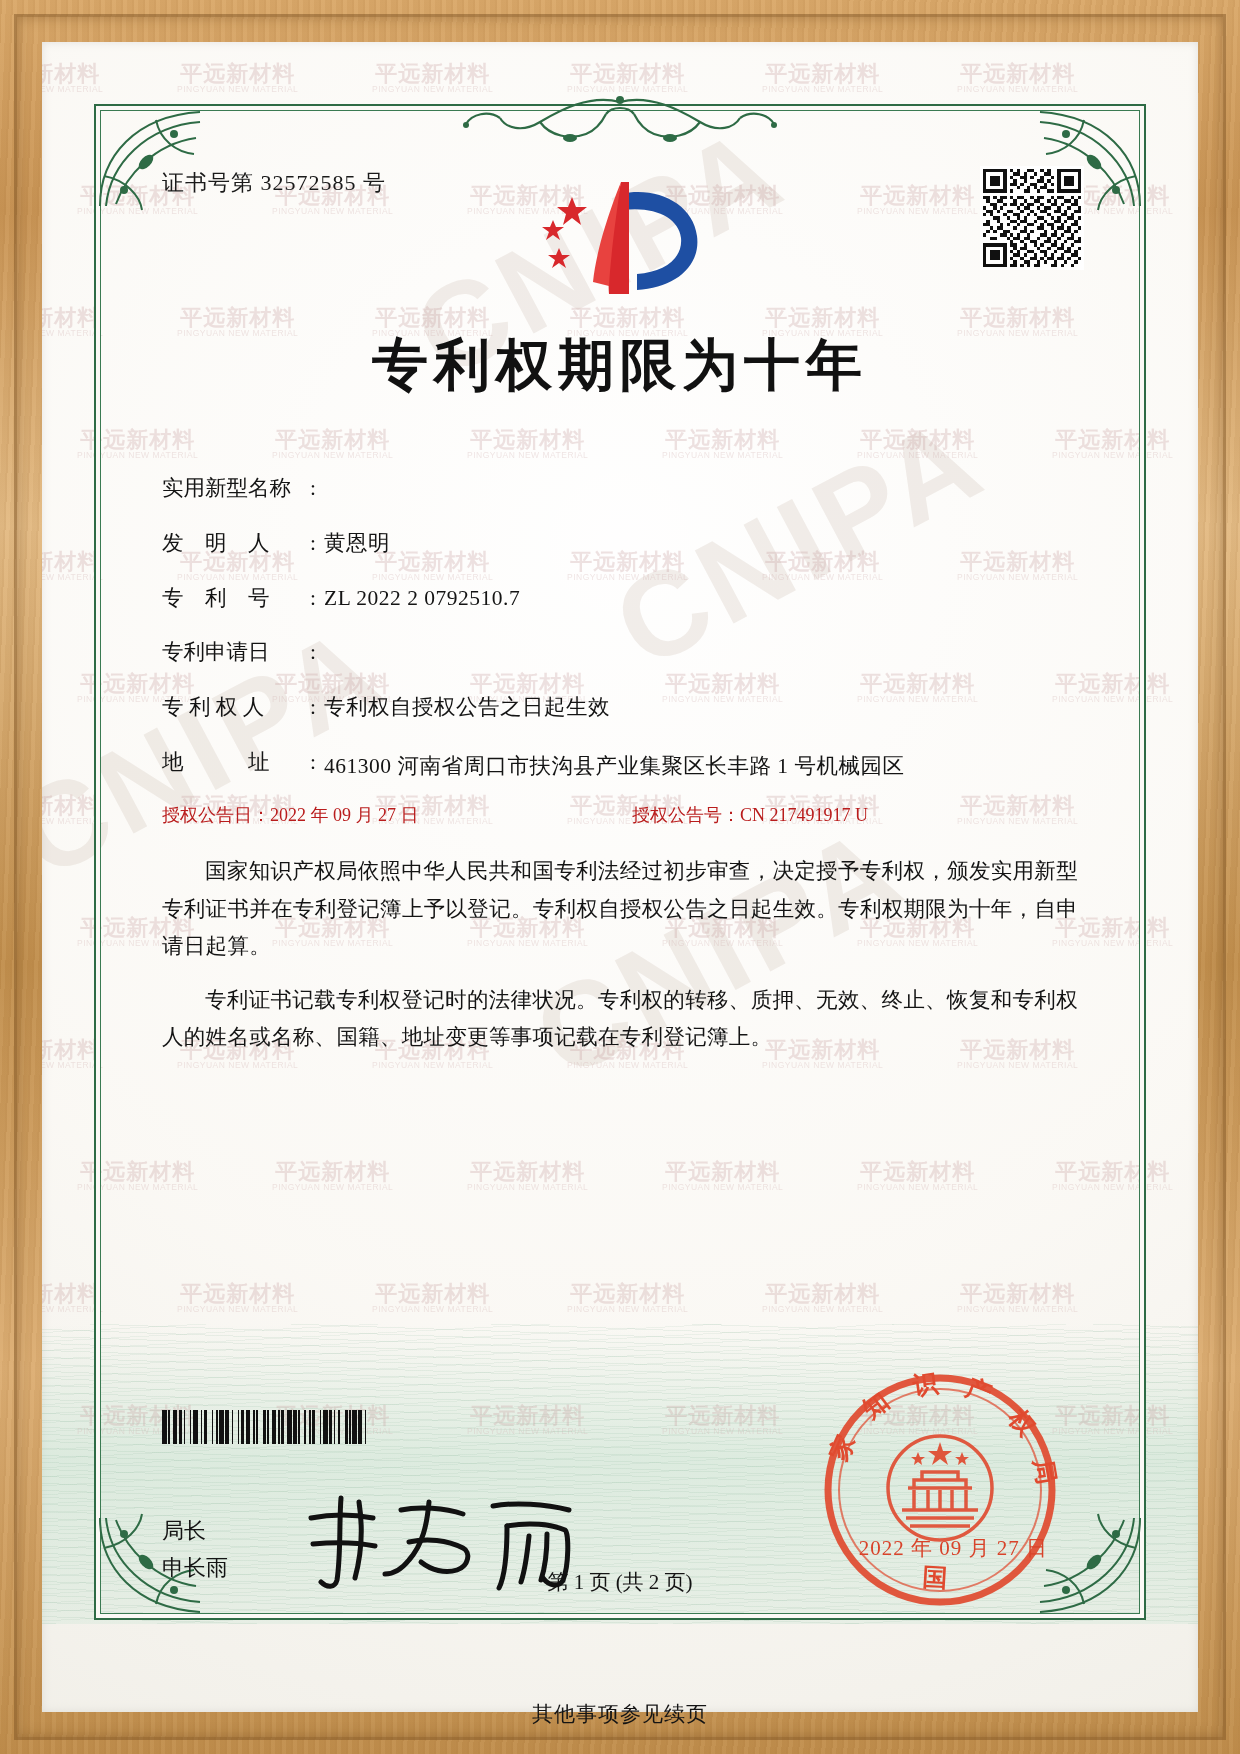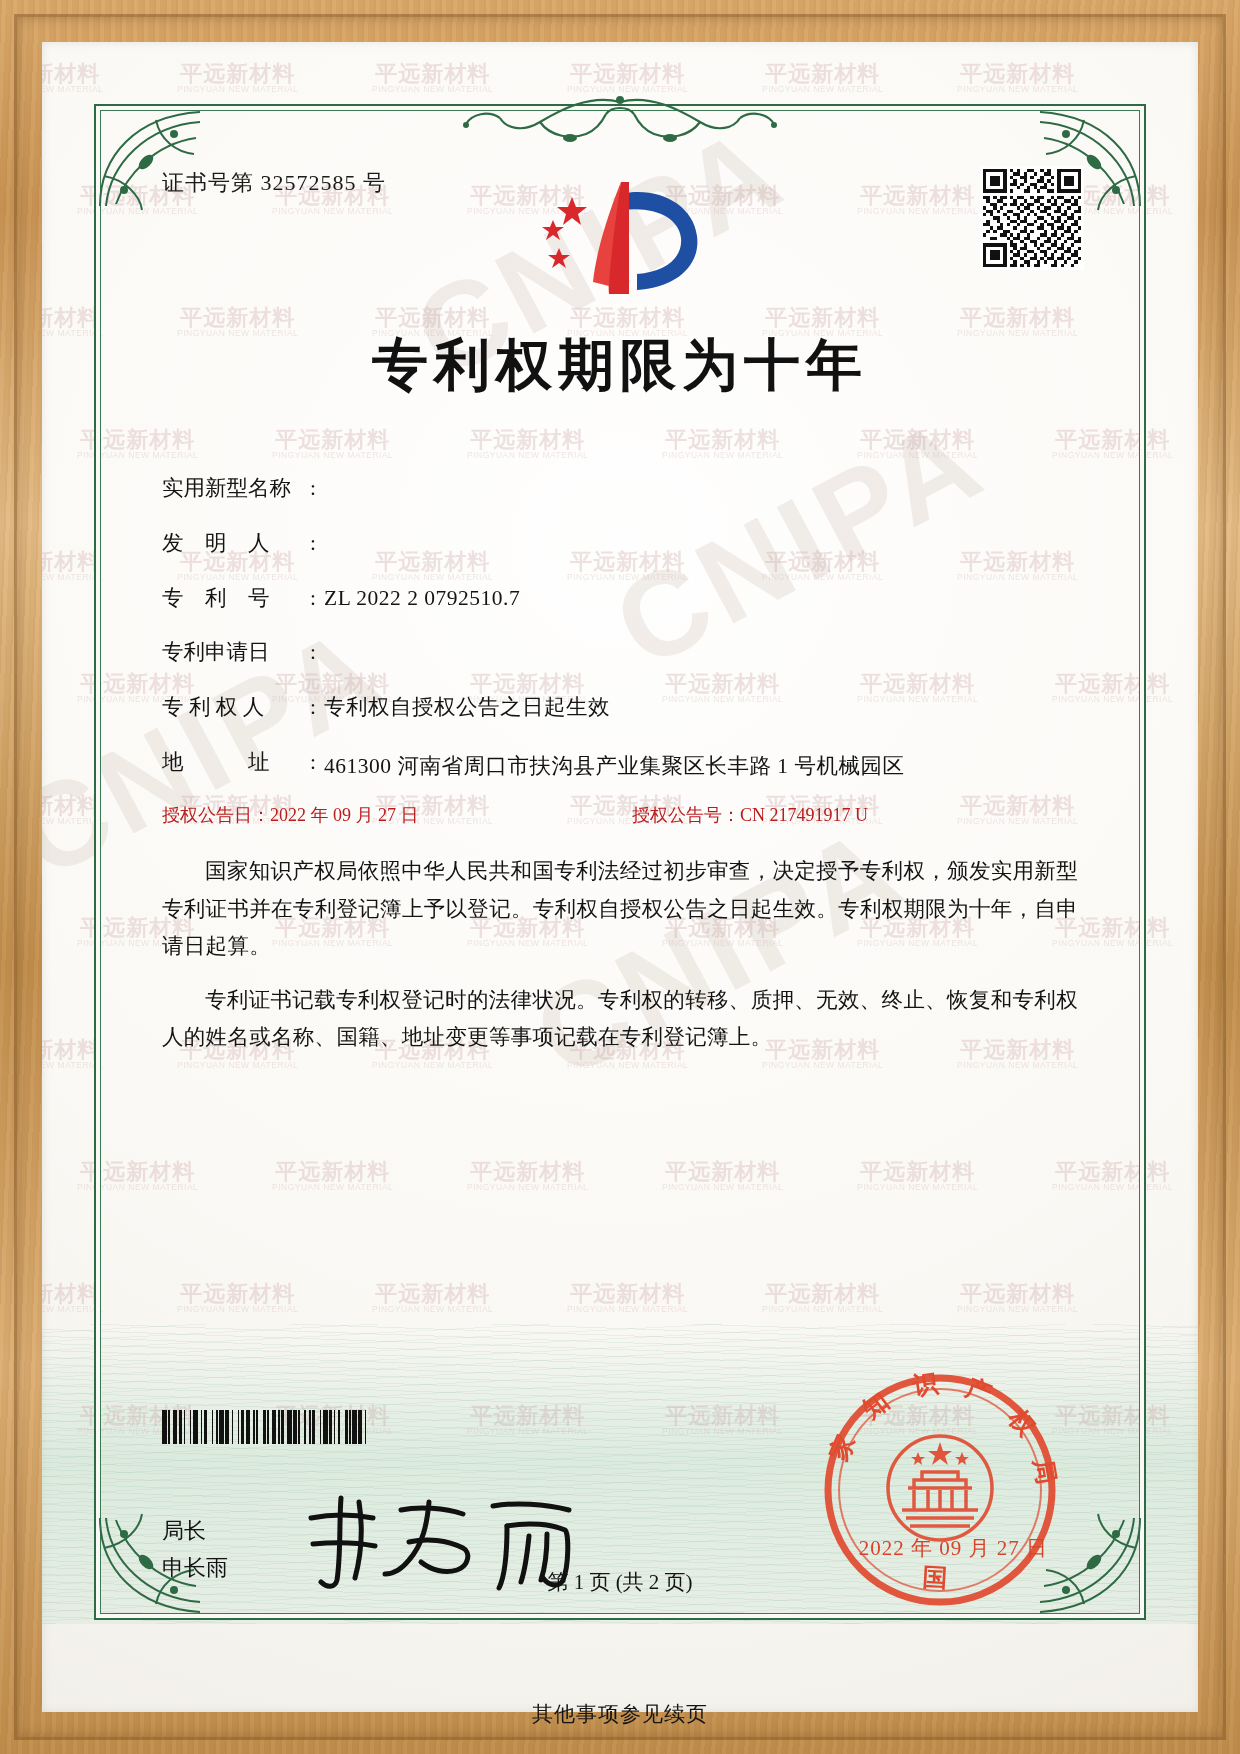--- a/index.html
+++ b/index.html
@@ -929,20 +929,21 @@
     <div class="title">专利权期限为十年</div>
 
     <div class="fields">
       <div class="field-row">
         <div class="field-label">实用新型名称</div>
         <div class="field-colon">:</div>
       </div>
       <div class="field-row">
         <div class="field-label">发　明　人</div>
         <div class="field-colon">:</div>
+        <div class="field-value">黄恩明</div>
       </div>
       <div class="field-row">
         <div class="field-label">专　利　号</div>
         <div class="field-colon">:</div>
         <div class="field-value">ZL 2022 2 0792510.7</div>
       </div>
       <div class="field-row">
         <div class="field-label">专利申请日</div>
         <div class="field-colon">:</div>
       </div>

